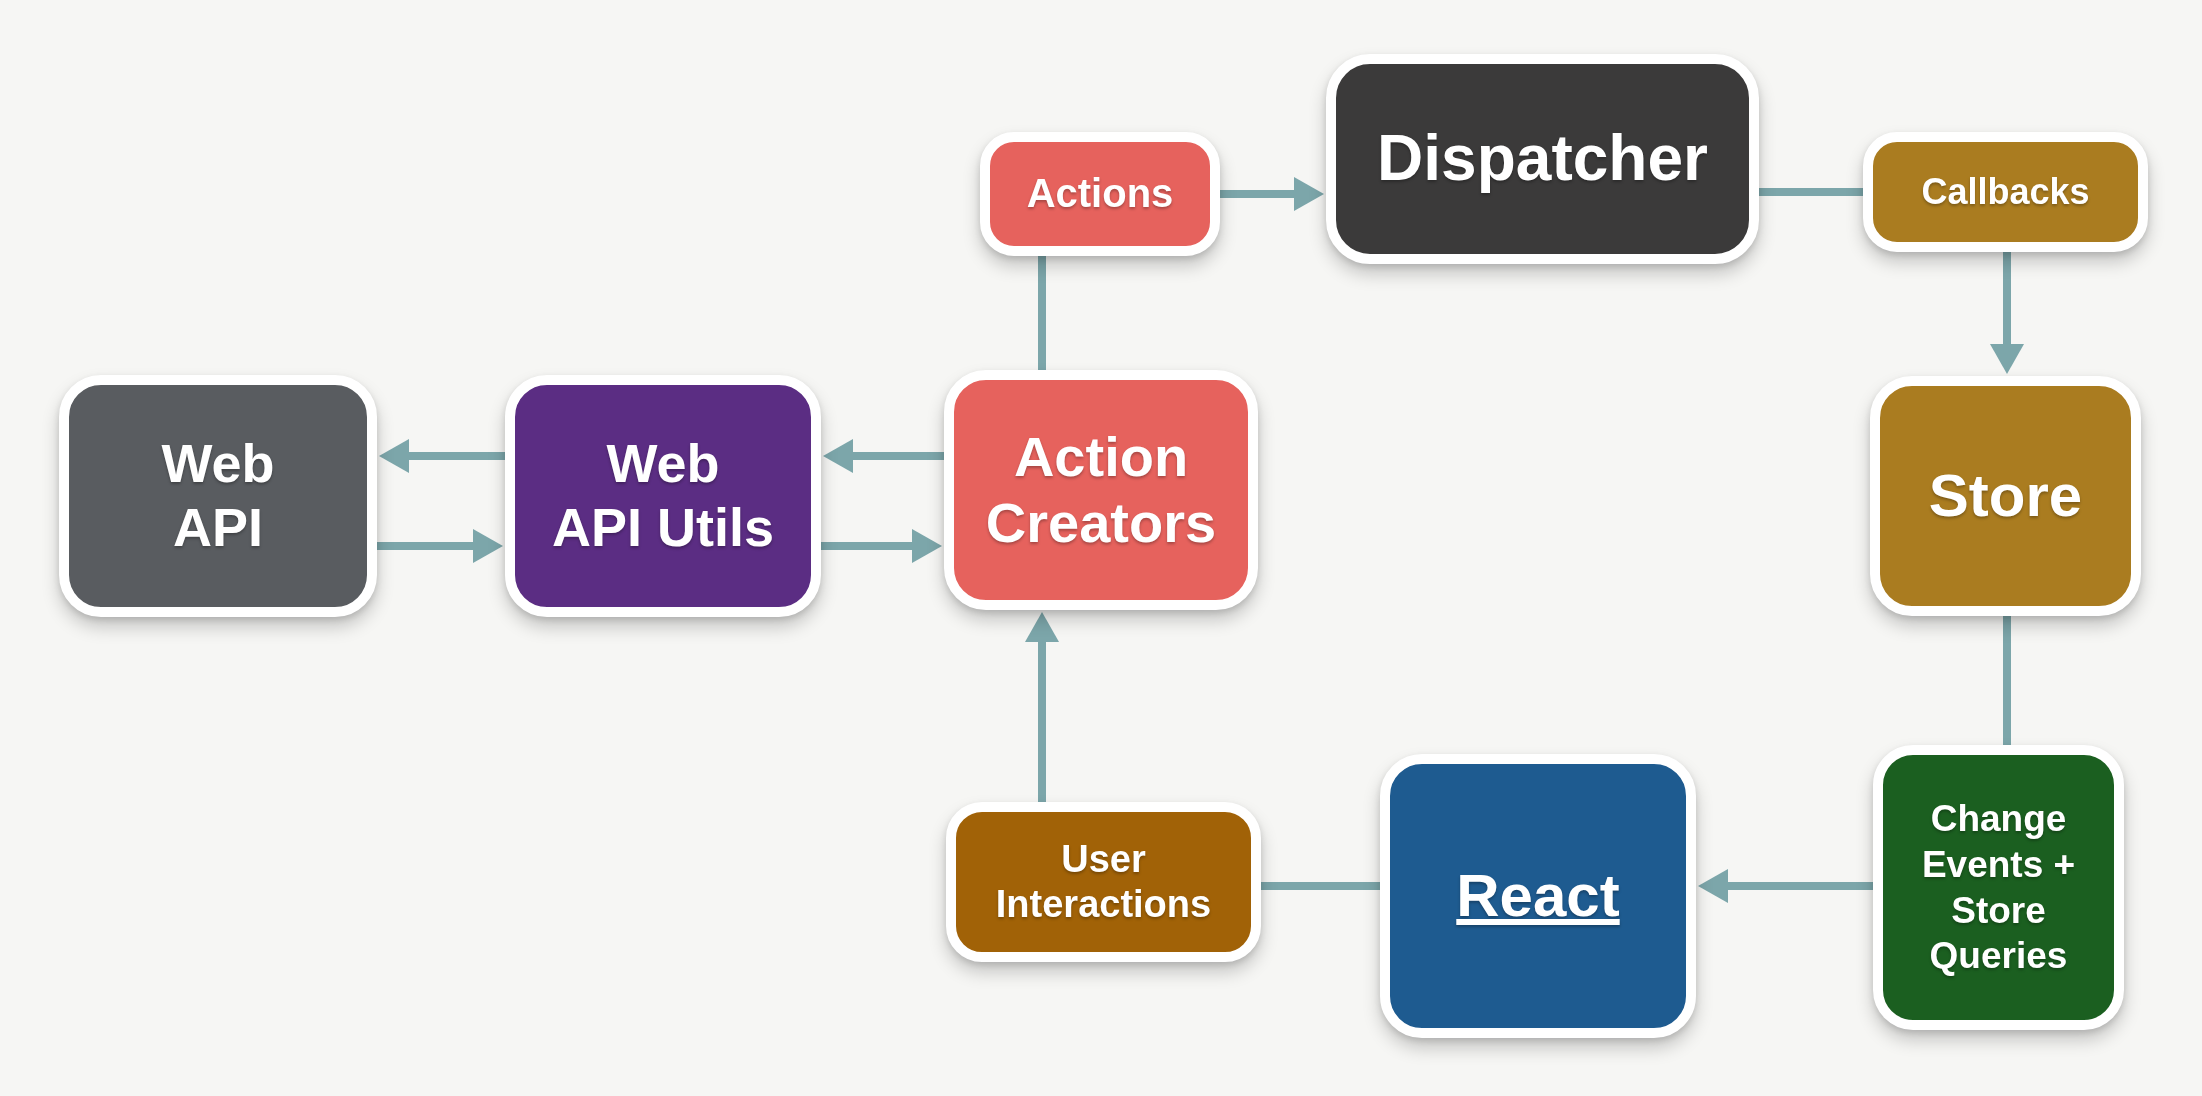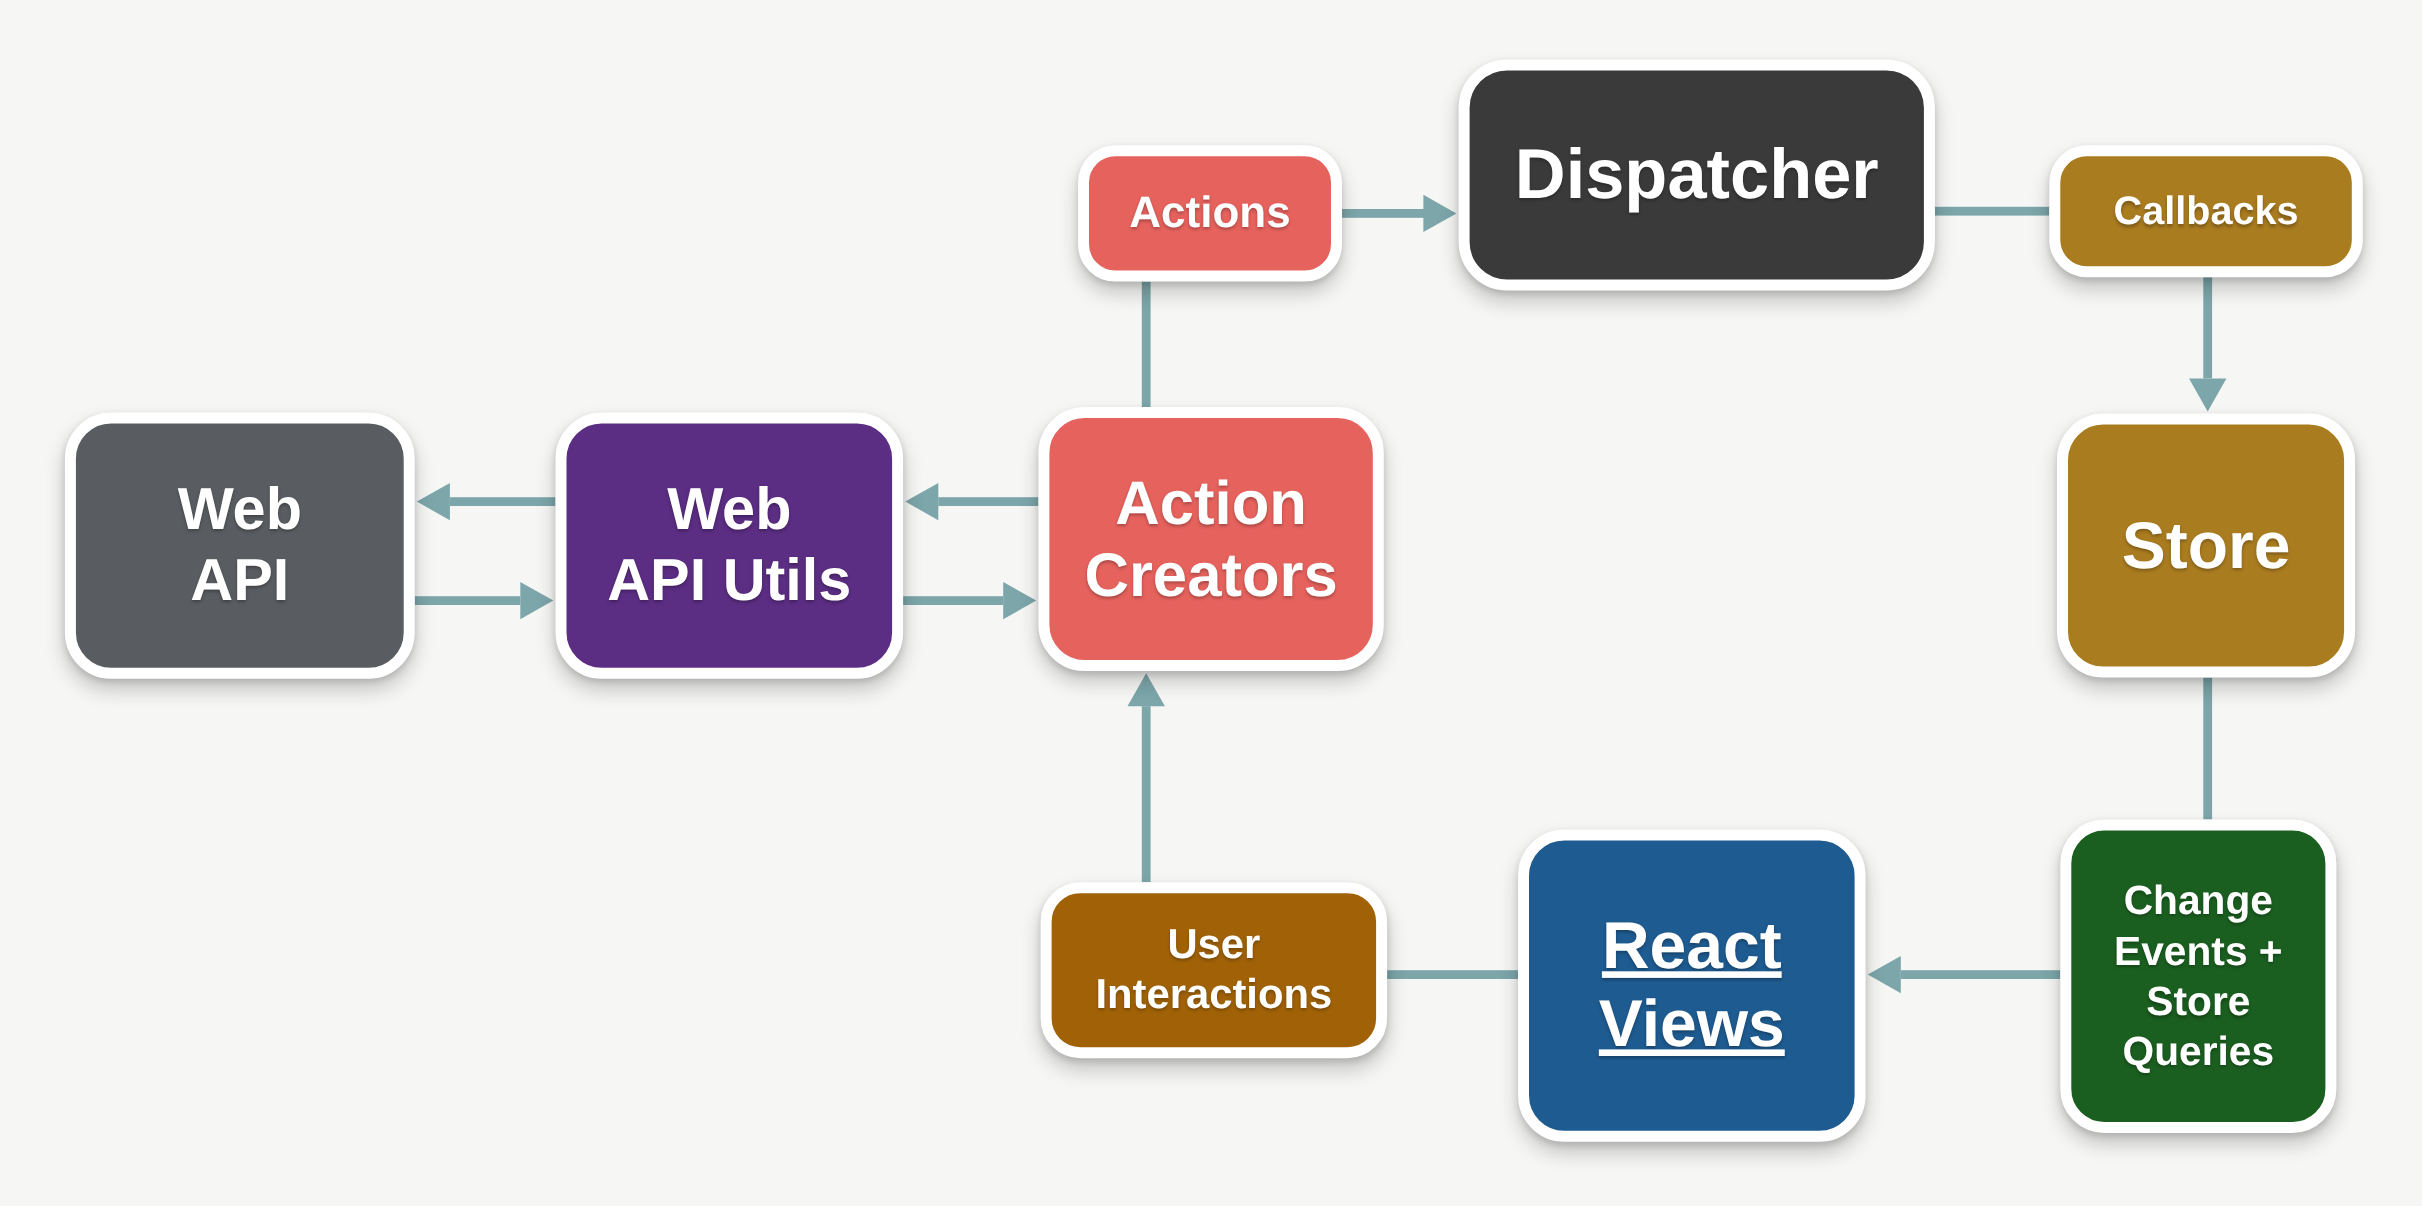--- a/index.html
+++ b/index.html
@@ -116,21 +116,20 @@
 
   <div class="node n-change-events" style="background-color: rgb(27, 95, 32);">
     <span>Change</span>
     <span>Events +</span>
     <span>Store</span>
     <span>Queries</span>
   </div>
 
   <div class="node n-react-views" style="background-color: rgb(30, 91, 144); text-decoration: underline;">
     <span>React</span>
-    <span>Views</span>
   </div>
 
   <div class="node n-user-interactions" style="background-color: #a16207;">
     <span>User</span>
     <span>Interactions</span>
   </div>
 
   <div class="node n-action-creators" style="background-color: rgb(230, 98, 93);">
     <span>Action</span>
     <span>Creators</span>

